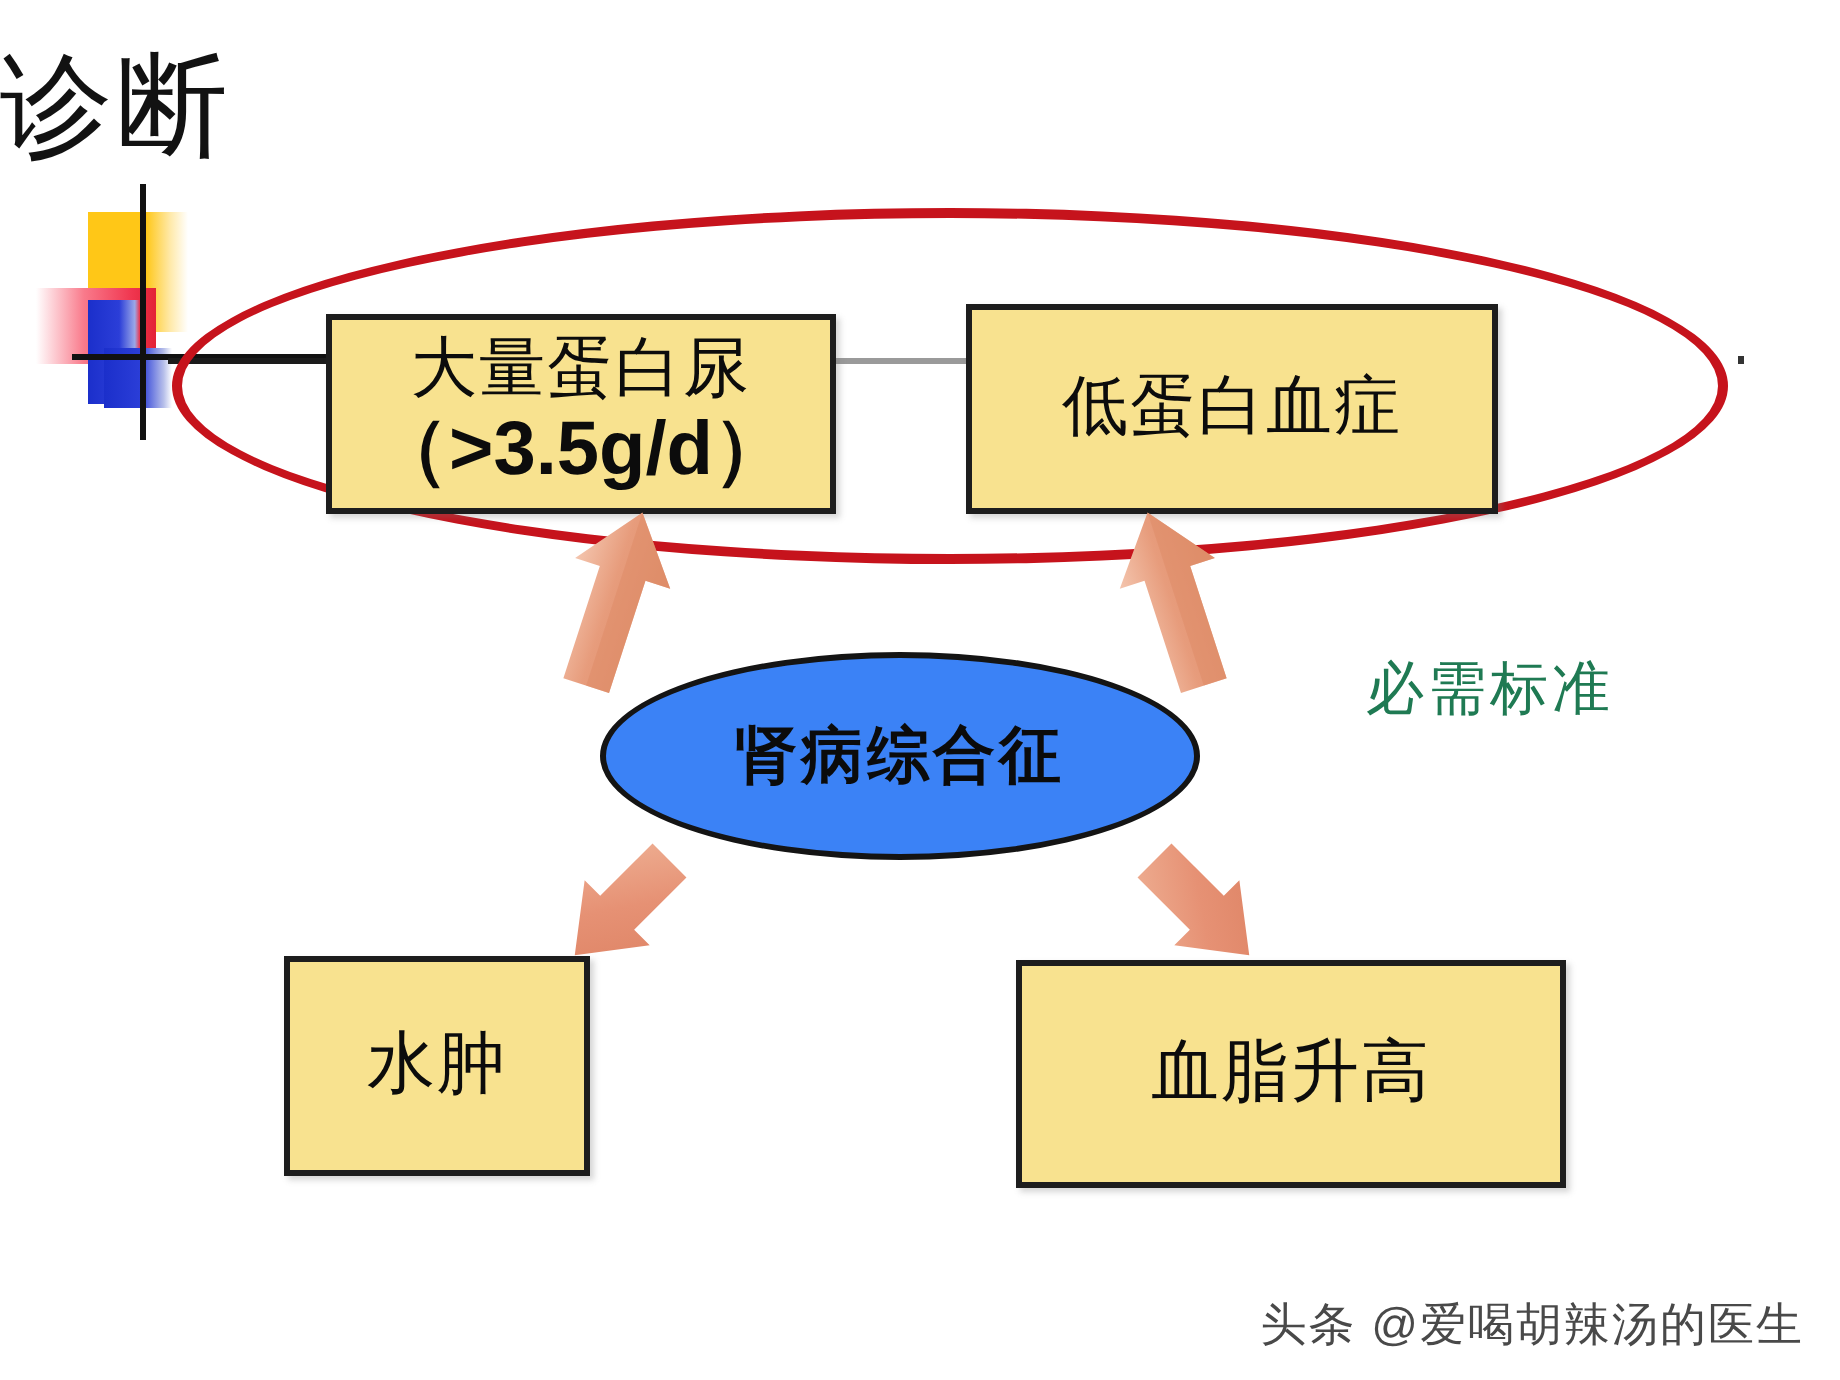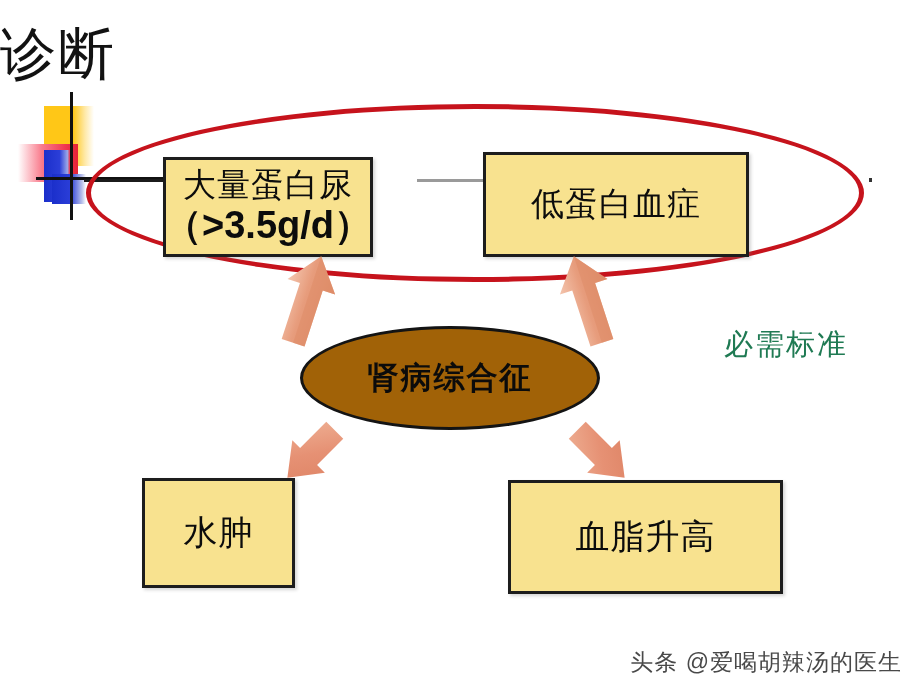--- a/index.html
+++ b/index.html
@@ -135,35 +135,35 @@
   }
   .ybox .l2 {
     font-size: 38px;
     line-height: 1.12;
     letter-spacing: 0px;
     white-space: nowrap;
     font-weight: 700;
     font-family: "Liberation Sans", "DejaVu Sans", sans-serif;
   }
 
-  #box-proteinuria { left: 163px; top: 157px; width: 210px; height: 100px; }
+  #box-proteinuria { left: 163px; top: 157px; width: 255px; height: 100px; }
   #box-hypoalbum  { left: 483px; top: 152px; width: 266px; height: 105px; gap: 46px; }
   #box-edema      { left: 142px; top: 478px; width: 153px; height: 110px; }
   #box-lipids     { left: 508px; top: 480px; width: 275px; height: 114px; align-items: center; }
 
   #box-edema .l1, #box-lipids .l1 { font-size: 34px; }
 
   
   #center-ellipse {
     position: absolute;
     left: 300px;
     top: 326px;
     width: 300px;
     height: 104px;
-    background: #a16207;
+    background: #3b82f6;
     border: 3px solid #141414;
     border-radius: 50% / 50%;
     display: flex;
     align-items: center;
     justify-content: center;
     z-index: 4;
   }
   #center-ellipse span {
     font-size: 31px;
     font-weight: 700;
@@ -177,21 +177,21 @@
   .arrow { position: absolute; z-index: 2; }
   #arrow-ul { left: 272px; top: 252px; }
   #arrow-ur { left: 553px; top: 252px; }
   #arrow-dl { left: 265px; top: 415px; }
   #arrow-dr { left: 557px; top: 415px; }
   #arrow-ul, #arrow-ur { z-index: 2; }
 
   
   #label-required {
     position: absolute;
-    left: 724px;
+    left: 683px;
     top: 325px;
     font-size: 29px;
     letter-spacing: 2px;
     color: #1F7A53;
     white-space: nowrap;
     font-family: "Liberation Serif", "DejaVu Serif", serif;
   }
 
   
   #watermark {

